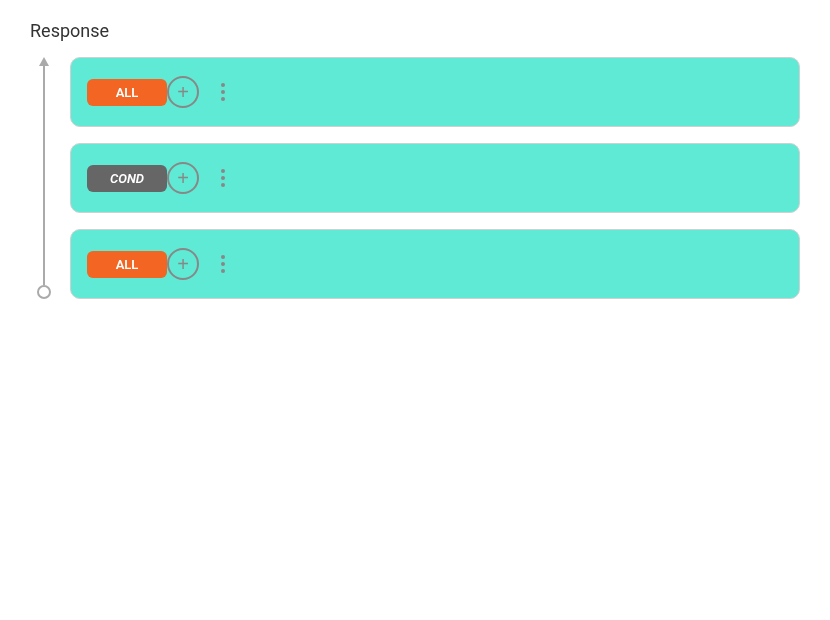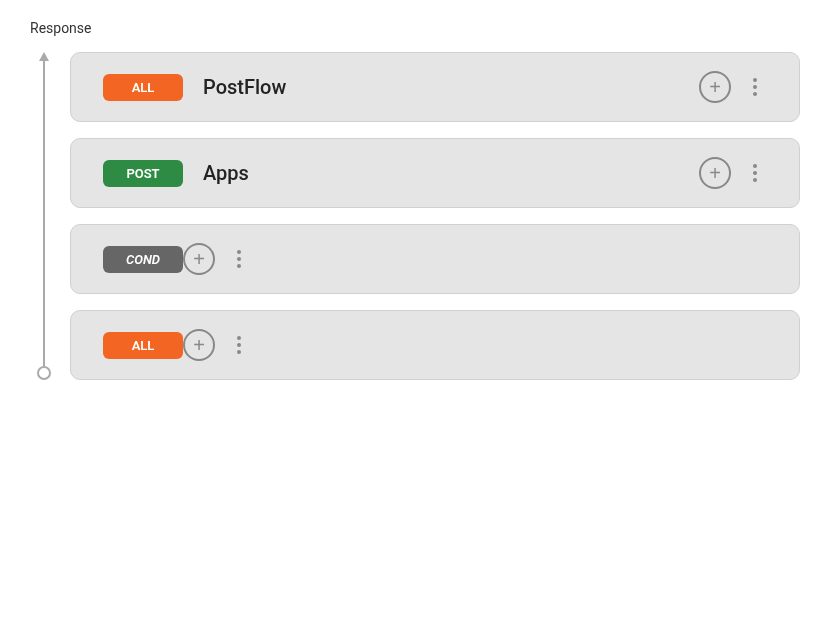--- a/index.html
+++ b/index.html
@@ -15,21 +15,21 @@
       height: 620px;
       overflow: hidden;
     }
 
     .page-container {
       padding: 20px 30px;
       position: relative;
     }
 
     .response-title {
-      font-size: 14px;
+      font-size: 18px;
       font-weight: 400;
       color: #333333;
       margin-bottom: 16px;
     }
 
     .timeline-section {
       display: flex;
       flex-direction: row;
       align-items: stretch;
     }
@@ -71,24 +71,24 @@
       display: flex;
       flex-direction: column;
       gap: 16px;
       flex: 1;
       padding-left: 12px;
     }
 
     .flow-card {
       border: 1.5px solid #d0d0d0;
       border-radius: 10px;
-      padding: 18px 32px;
-      display: flex;
-      align-items: center;
-      background: #e5e5e5;
+      padding: 18px 16px;
+      display: flex;
+      align-items: center;
+      background: #5eead4;
     }
 
     .method-badge {
       border-radius: 6px;
       padding: 6px 14px;
       font-size: 13px;
       font-weight: 600;
       color: #ffffff;
       min-width: 80px;
       text-align: center;
@@ -174,43 +174,30 @@
     <div class="timeline-line-container">
       <div class="arrow-up"></div>
       <div class="vertical-line"></div>
       <div class="circle-bottom"></div>
     </div>
 
     <div class="cards-container">
 
       <div class="flow-card">
         <span class="method-badge badge-all">ALL</span>
-        <span class="flow-name">PostFlow</span>
         <div class="card-actions">
           <button class="add-btn" title="Add"></button>
           <div class="more-btn">
             <div class="more-dot"></div>
             <div class="more-dot"></div>
             <div class="more-dot"></div>
           </div>
         </div>
       </div>
 
-      <div class="flow-card">
-        <span class="method-badge badge-post">POST</span>
-        <span class="flow-name">Apps</span>
-        <div class="card-actions">
-          <button class="add-btn" title="Add"></button>
-          <div class="more-btn">
-            <div class="more-dot"></div>
-            <div class="more-dot"></div>
-            <div class="more-dot"></div>
-          </div>
-        </div>
-      </div>
 
       <div class="flow-card">
         <span class="method-badge badge-cond">COND</span>
         <div class="card-actions">
           <button class="add-btn" title="Add"></button>
           <div class="more-btn">
             <div class="more-dot"></div>
             <div class="more-dot"></div>
             <div class="more-dot"></div>
           </div>

